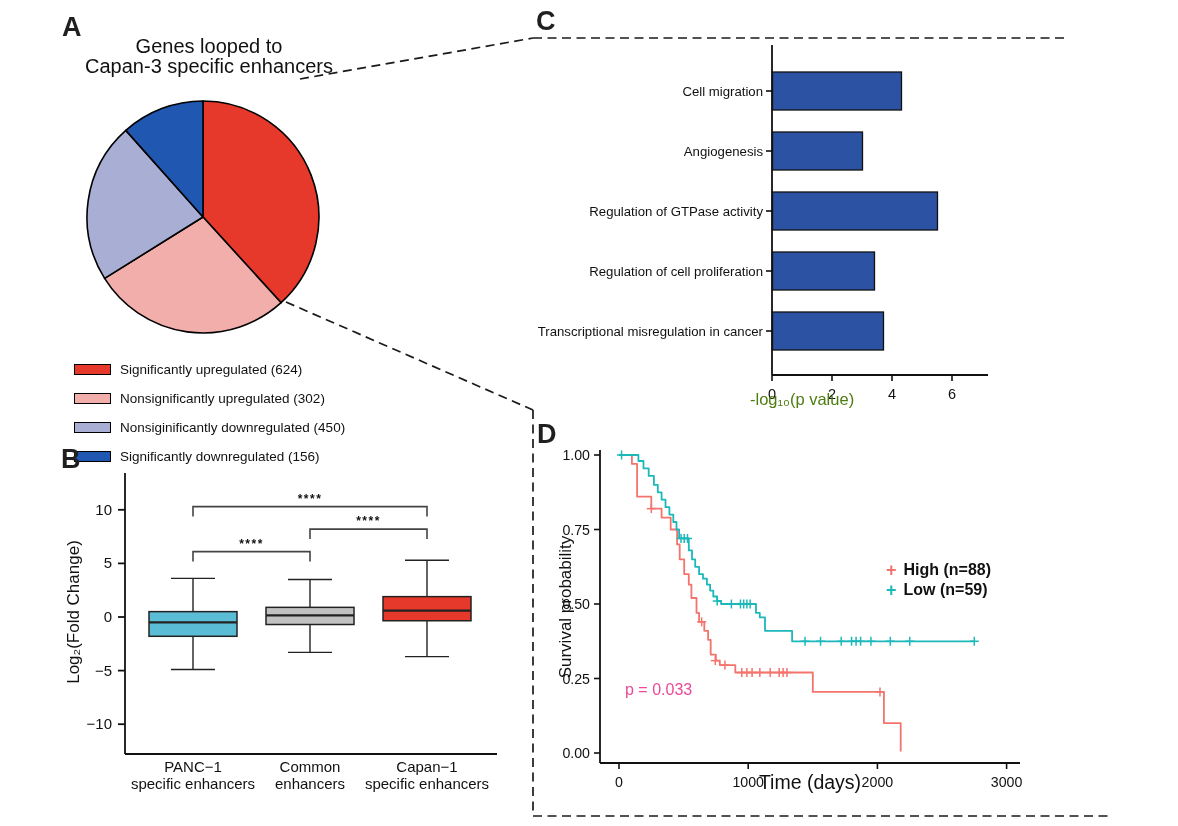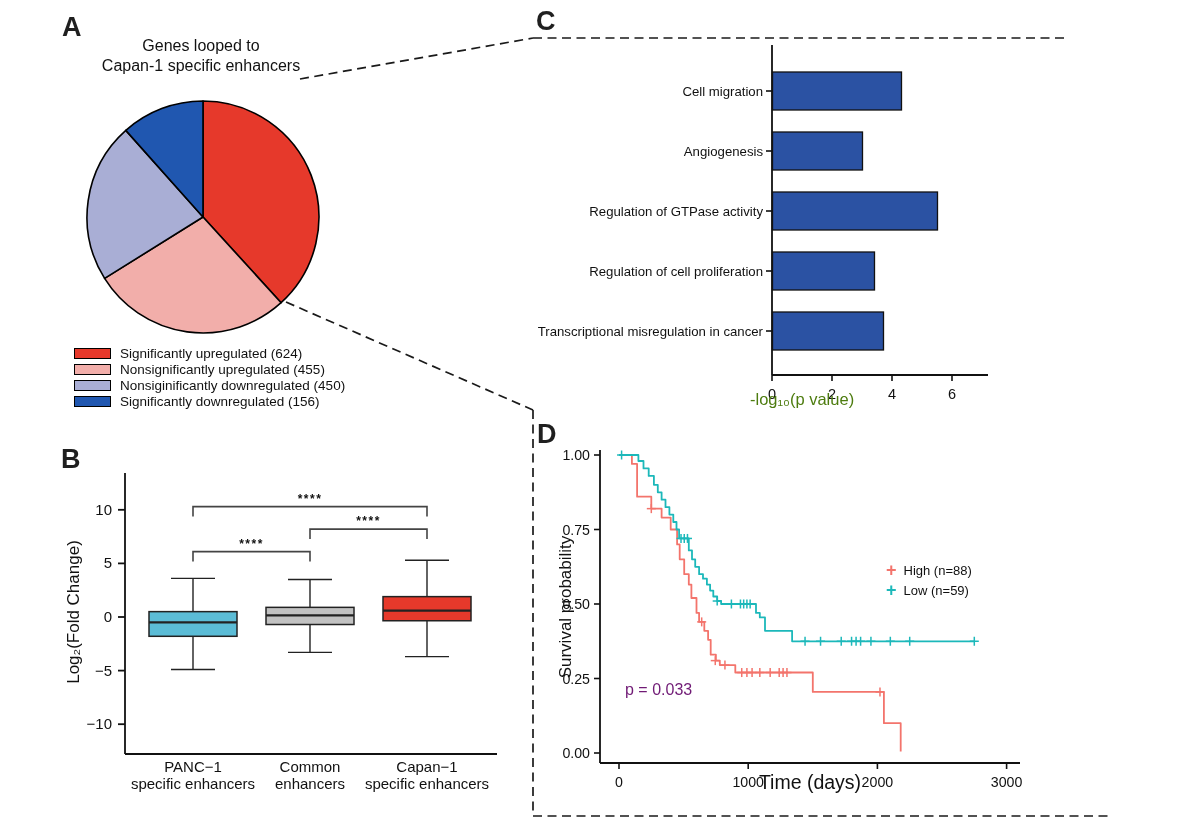--- a/index.html
+++ b/index.html
@@ -1,69 +1,69 @@
 <!DOCTYPE html>
 <html><head>
 <meta charset="utf-8">
 <style>
   * { margin:0; padding:0; box-sizing:border-box; }
   body { background:#fff; font-family:"Liberation Sans", sans-serif; color:#1a1a1a; }
   .page { position:relative; width:1178px; height:826px; background:#ffffff; overflow:hidden; }
   .panel-letter { position:absolute; font-size:27px; font-weight:700; color:#1f1f1f; }
   .abs { position:absolute; }
-  .pie-title { position:absolute; left:60px; top:36px; width:282px; text-align:center;
-               font-size:16px; line-height:20px; color:#111; }
+  .pie-title { position:absolute; left:68px; top:36px; width:282px; text-align:center;
+               font-size:20px; line-height:20px; color:#111; }
   .legend-a { position:absolute; left:74px; top:347px; }
-  .legend-a .row { display:flex; align-items:center; margin-bottom:3px; height:13px; }
+  .legend-a .row { display:flex; align-items:center; margin-bottom:3px; height:13px;margin-top:16px; }
   .legend-a .swatch { width:37px; height:11.5px; border:1.6px solid #000; margin-right:9px; flex:none; }
   .legend-a .lab { font-size:13.5px; color:#111; white-space:nowrap; }
   .vlabel { position:absolute; transform:translate(-50%,-50%) rotate(-90deg); white-space:nowrap;
             font-size:17px; color:#111; }
   .xlabel-c { position:absolute; left:750px; top:390px; width:220px; font-size:16.5px; color:#4d7c0f; }
   .xlabel-d { position:absolute; left:700px; top:771px; width:220px; text-align:center; font-size:19.5px; color:#111; }
-  .pval { position:absolute; left:625px; top:681px; font-size:16px; color:#701a75; }
+  .pval { position:absolute; left:625px; top:681px; font-size:16px; color:#ec4899; }
   .legend-d { position:absolute; left:886px; top:560px; }
   .legend-d .row { display:flex; align-items:center; height:20px; }
   .legend-d .plus { font-size:18px; font-weight:700; margin-right:7px; line-height:18px; }
-  .legend-d .lab { font-size:13px; color:#111; white-space:nowrap; }
+  .legend-d .lab { font-size:16px; color:#111; white-space:nowrap;font-weight:bold; }
   svg { position:absolute; overflow:visible; }
 </style>
 </head>
 <body>
 
 <div class="page">
 
   <svg class="abs" style="left:0;top:0;" width="1178" height="826">
     <line x1="300" y1="79" x2="533" y2="38" stroke="#1a1a1a" stroke-width="1.7" stroke-dasharray="9 5.5"></line>
     <line x1="533" y1="38" x2="1066" y2="38" stroke="#1a1a1a" stroke-width="1.7" stroke-dasharray="9 5.5"></line>
     <line x1="286" y1="302" x2="533" y2="410" stroke="#1a1a1a" stroke-width="1.7" stroke-dasharray="9 5.5"></line>
     <line x1="533" y1="410" x2="533" y2="816" stroke="#1a1a1a" stroke-width="1.7" stroke-dasharray="9 5.5"></line>
     <line x1="533" y1="816" x2="1112" y2="816" stroke="#1a1a1a" stroke-width="1.7" stroke-dasharray="9 5.5"></line>
   </svg>
 
   <div class="panel-letter" style="left:62px;top:12px;">A</div>
   <div class="pie-title">
 
     <div>Genes looped to</div>
-    <div>Capan-1 specific enhancers</div>
+    <div>Capan-3 specific enhancers</div>
   </div>
   <svg id="pie-svg" style="left:84px;top:94px;" width="240" height="244">
       <path d="M 119 123 L 119.0 7.0 A 116 116 0 0 1 197.1 208.7 Z" fill="#e6392b" stroke="#000" stroke-width="1.6" stroke-linejoin="round"></path>
       <path d="M 119 123 L 197.1 208.7 A 116 116 0 0 1 20.6 184.4 Z" fill="#f2aeaa" stroke="#000" stroke-width="1.6" stroke-linejoin="round"></path>
       <path d="M 119 123 L 20.6 184.4 A 116 116 0 0 1 41.8 36.4 Z" fill="#a9aed5" stroke="#000" stroke-width="1.6" stroke-linejoin="round"></path>
       <path d="M 119 123 L 41.8 36.4 A 116 116 0 0 1 119.0 7.0 Z" fill="#2057b0" stroke="#000" stroke-width="1.6" stroke-linejoin="round"></path>
     </svg>
   <div class="legend-a">
     <div class="row">
       <span class="swatch" style="background: rgb(230, 57, 43);"></span>
       <span class="lab">Significantly upregulated (624)</span>
     </div>
     <div class="row">
       <span class="swatch" style="background: rgb(242, 174, 170);"></span>
-      <span class="lab">Nonsignificantly upregulated (455)</span>
+      <span class="lab">Nonsignificantly upregulated (302)</span>
     </div>
     <div class="row">
       <span class="swatch" style="background: rgb(169, 174, 213);"></span>
       <span class="lab">Nonsiginificantly downregulated (450)</span>
     </div>
     <div class="row">
       <span class="swatch" style="background: rgb(32, 87, 176);"></span>
       <span class="lab">Significantly downregulated (156)</span>
     </div>
   </div>

